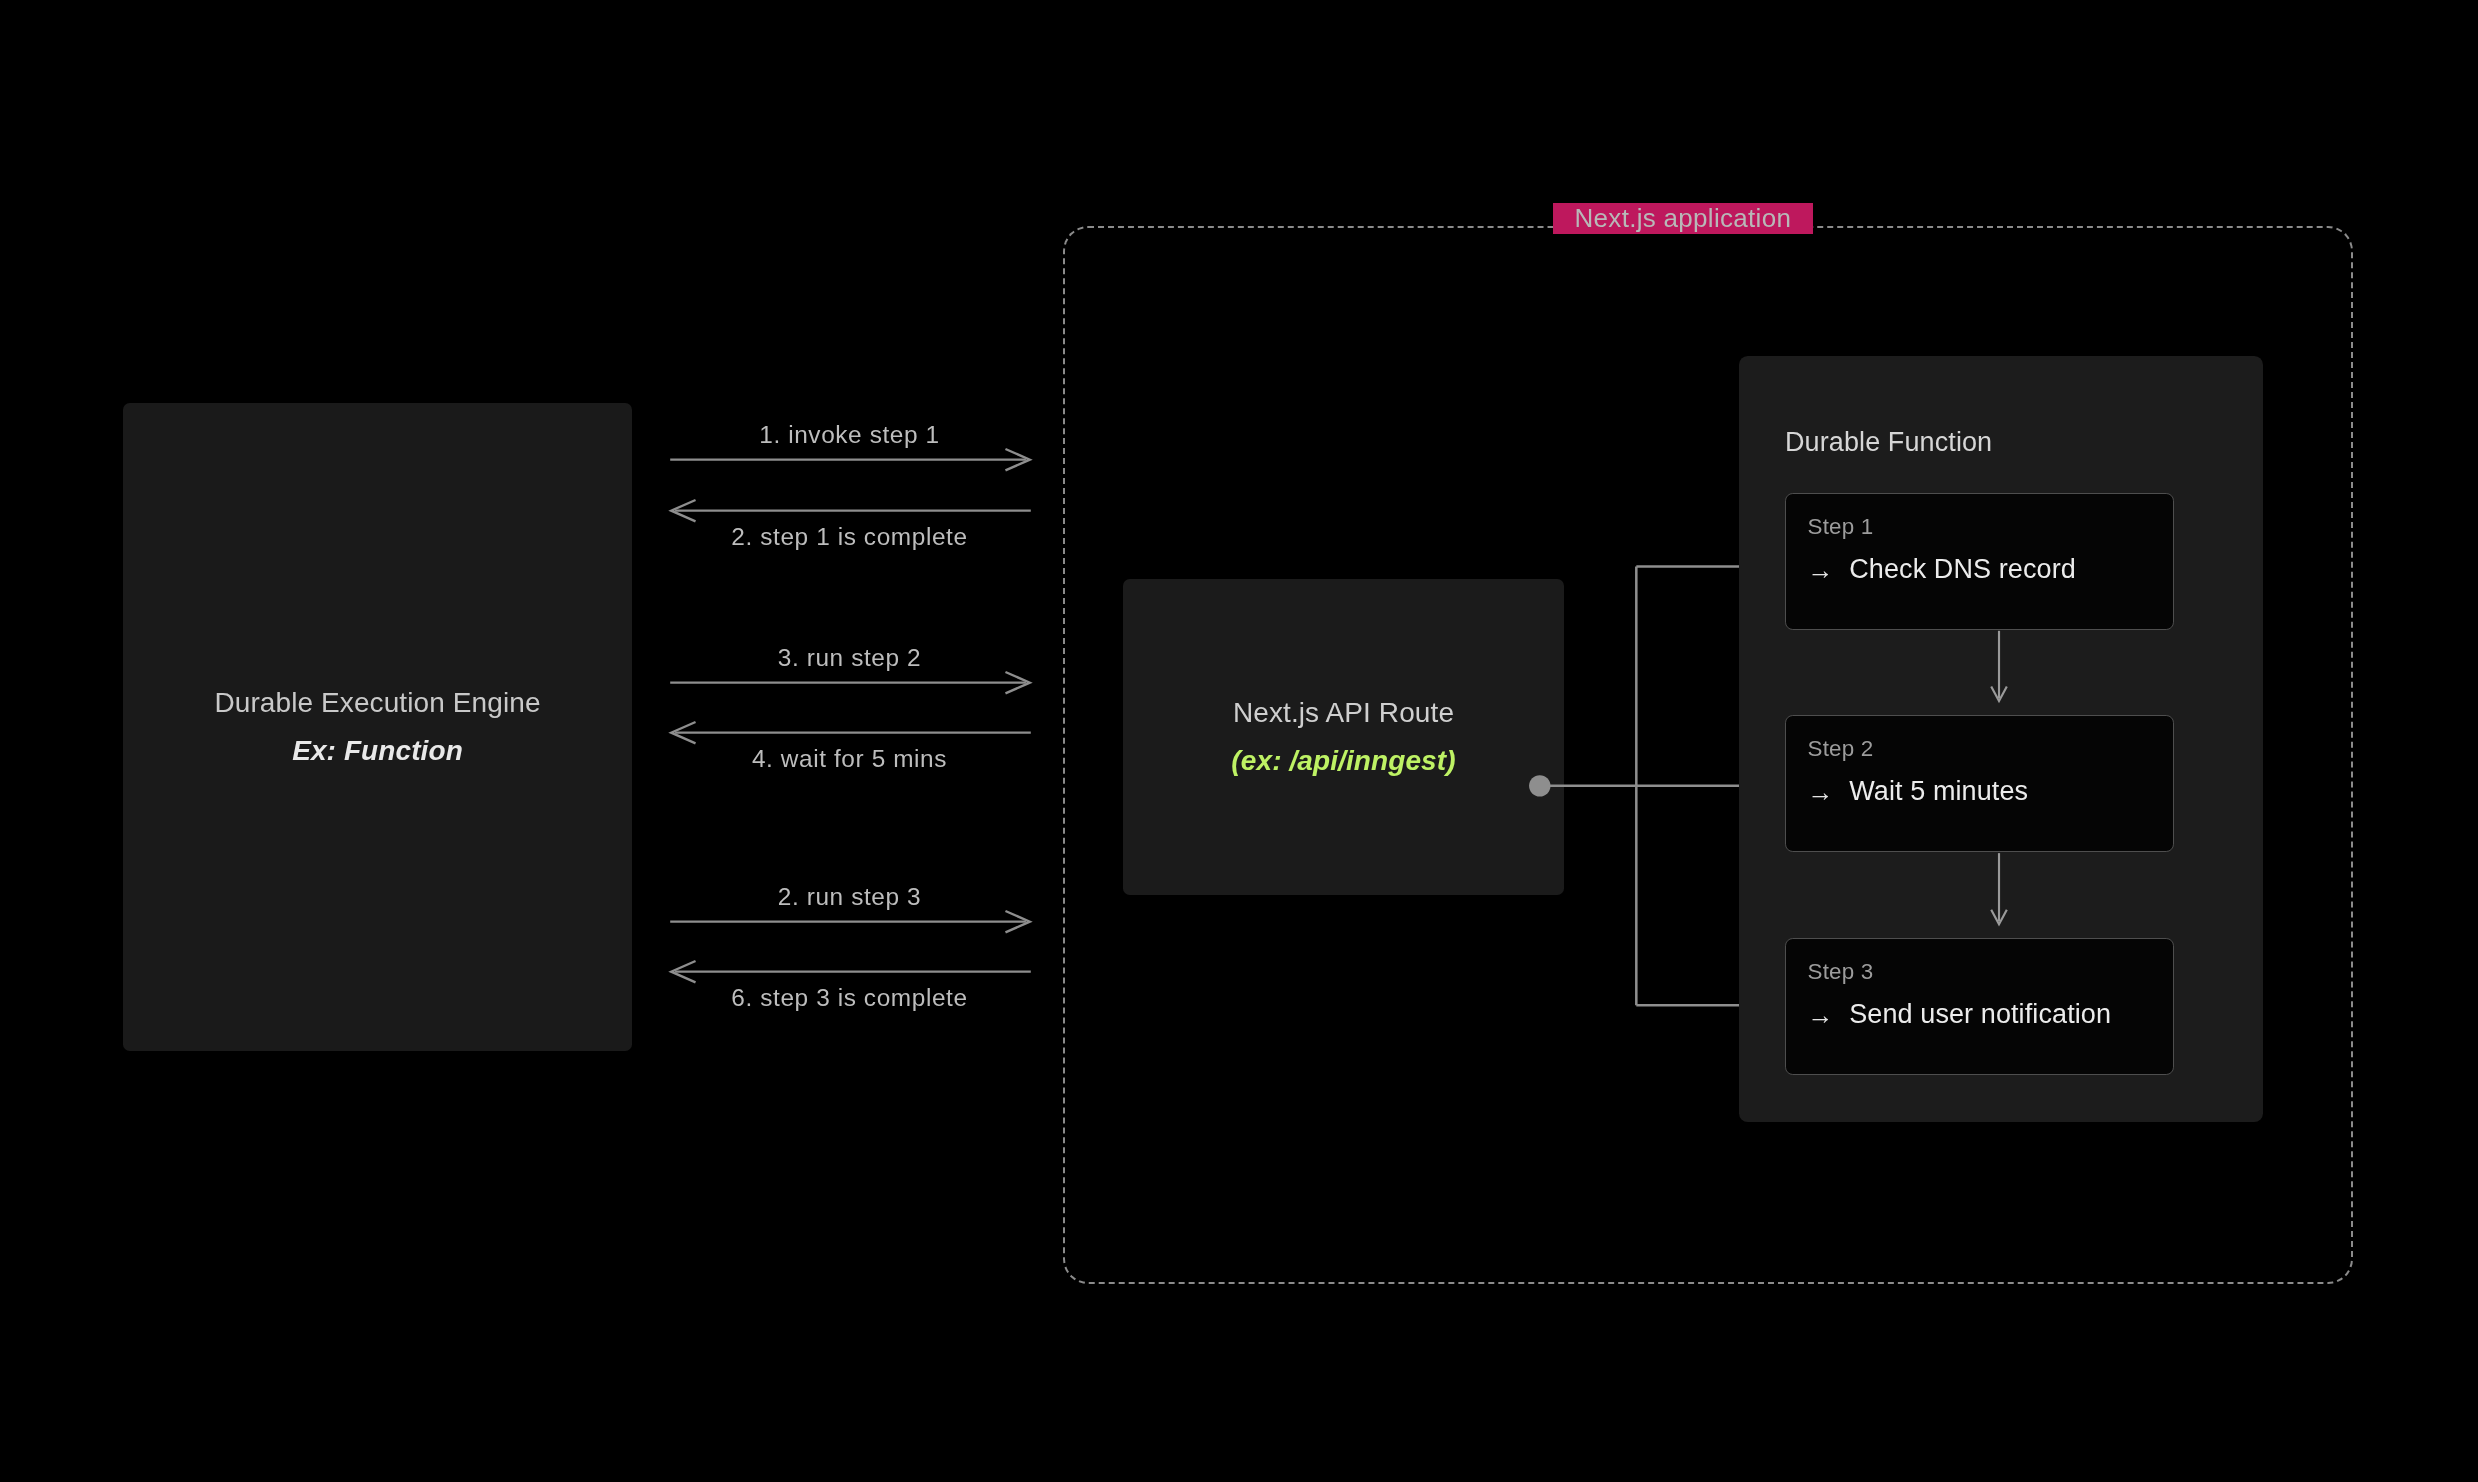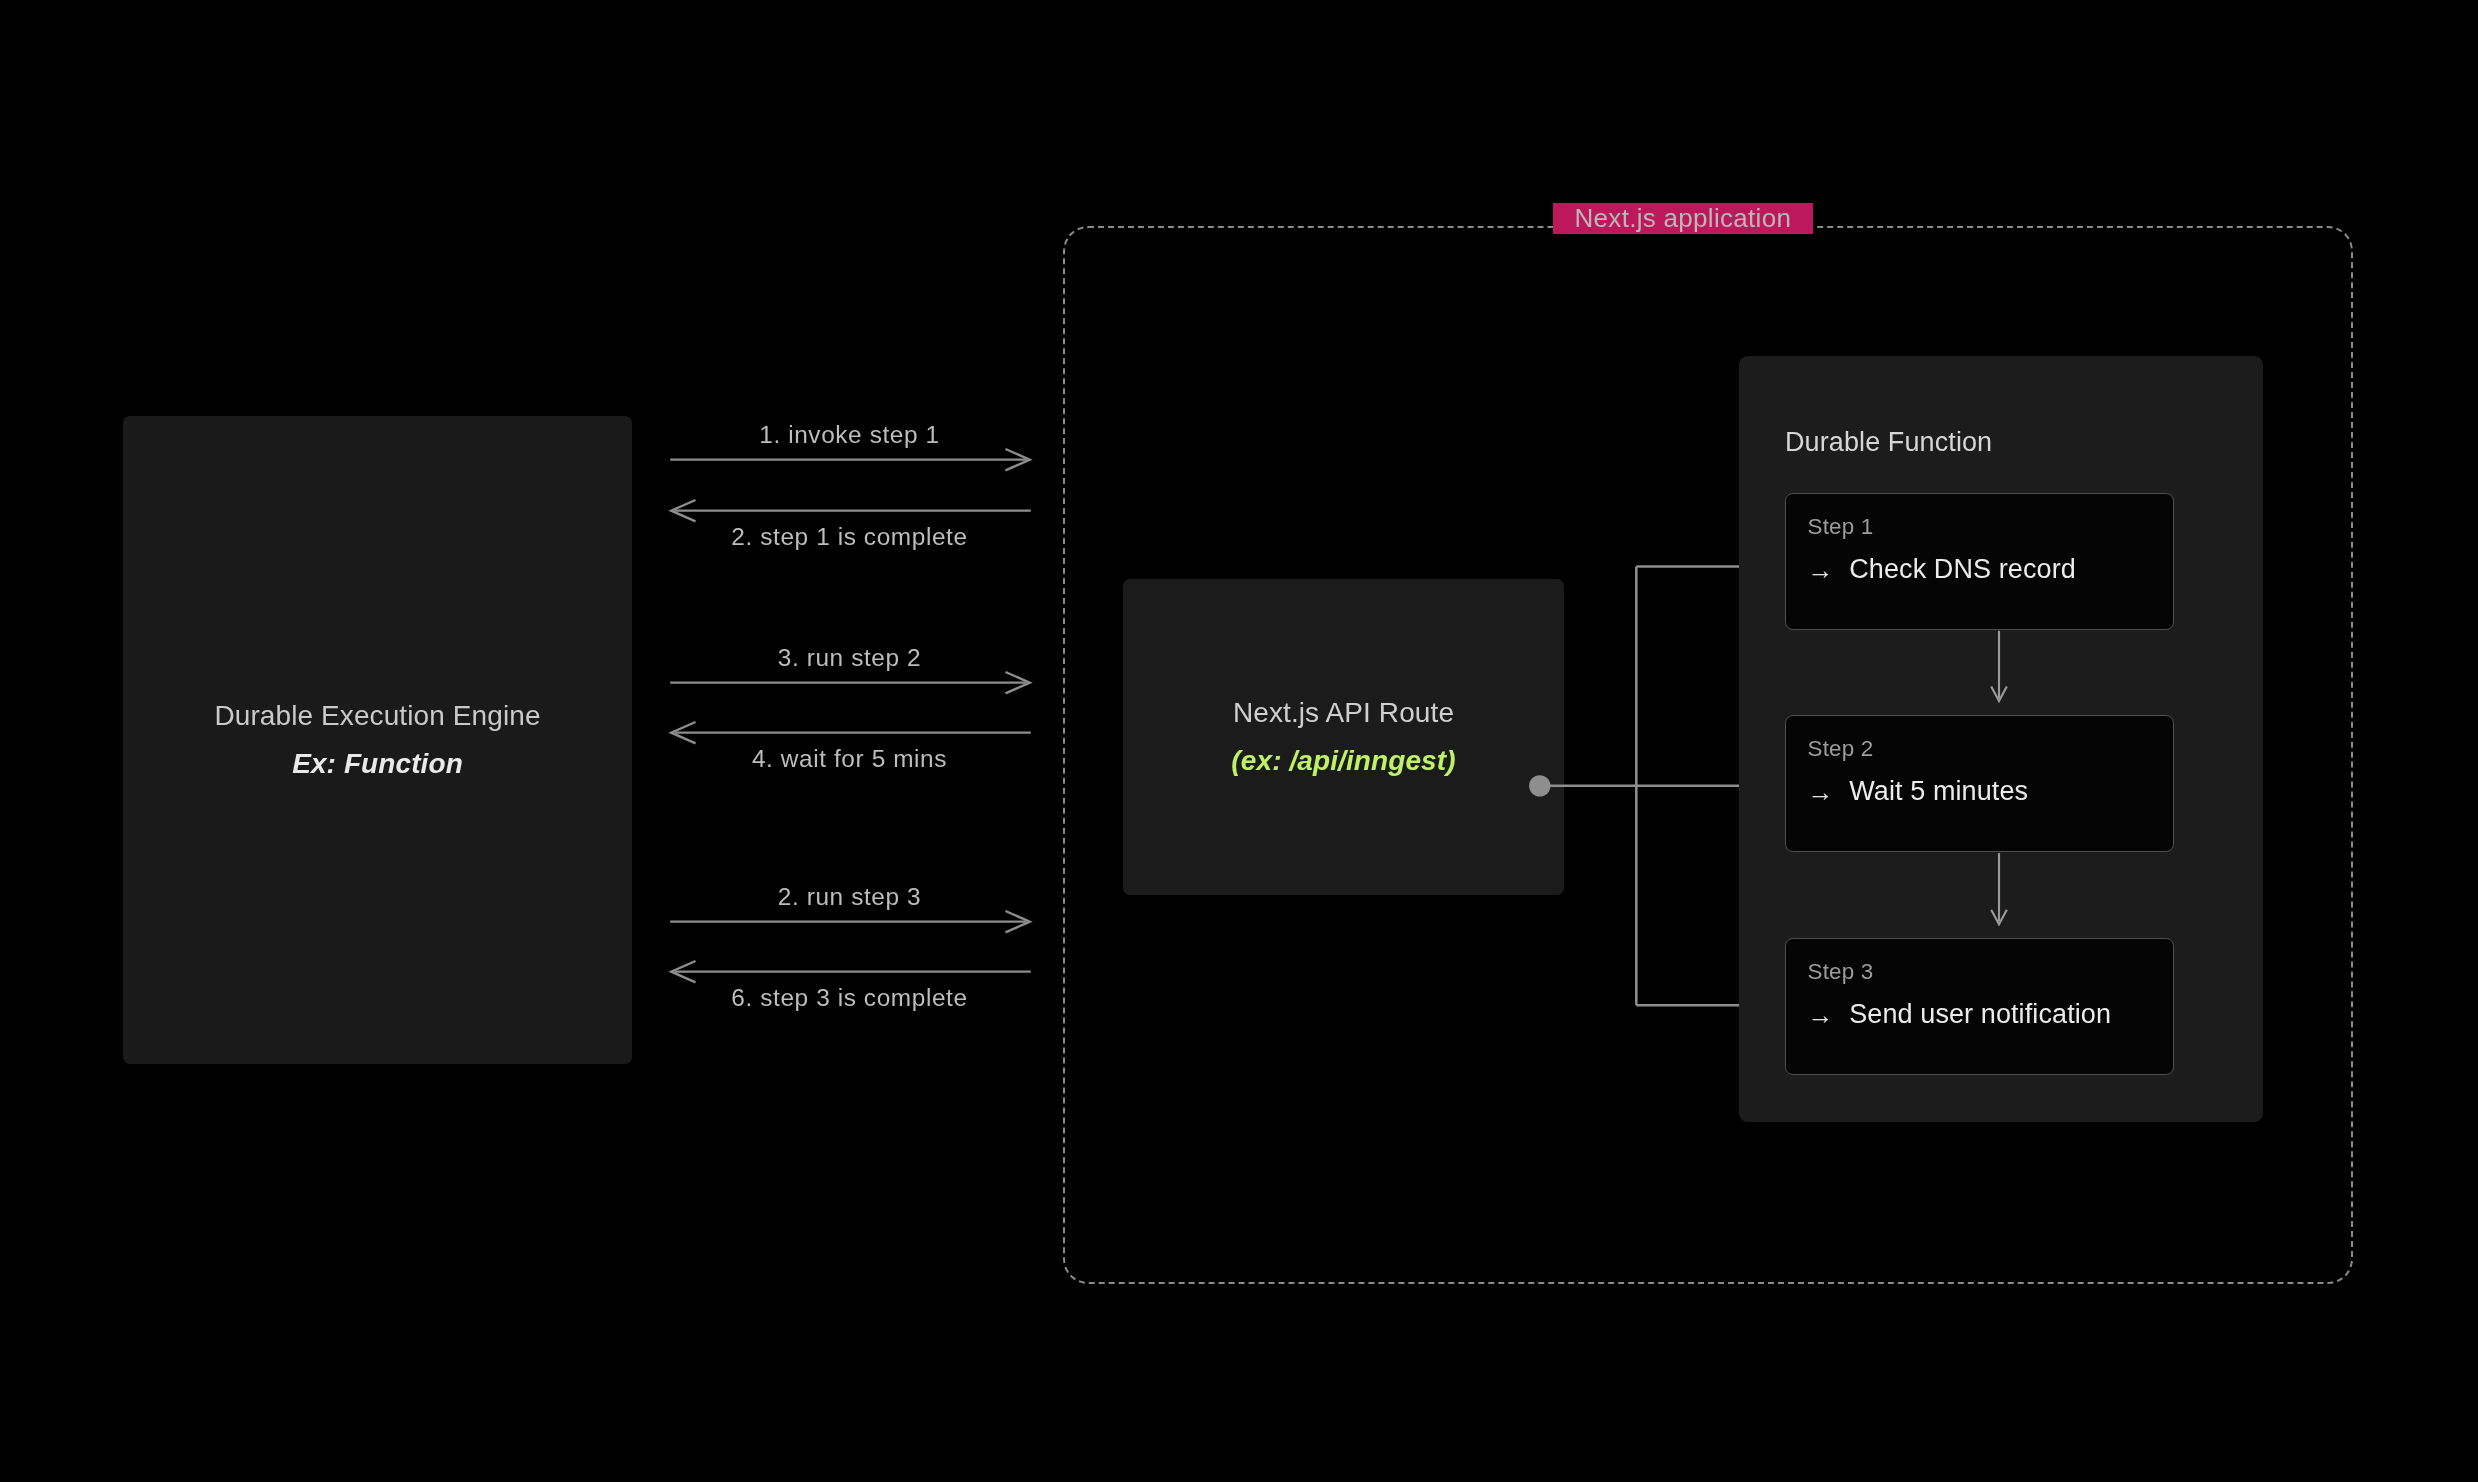--- a/index.html
+++ b/index.html
@@ -5,21 +5,21 @@
   html,body{margin:0;padding:0;background:#000;}
   body{
     width:2478px;height:1482px;position:relative;overflow:hidden;
     font-family:"Liberation Sans","DejaVu Sans",sans-serif;
     -webkit-font-smoothing:antialiased;
   }
   #canvas{position:absolute;inset:0;width:2478px;height:1482px;}
 
   
   .engine-box{
-    position:absolute;left:123px;top:416px;width:509px;height:648px;
+    position:absolute;left:123px;top:403px;width:509px;height:648px;
     background:#1a1a1a;border-radius:6.8px;
     display:flex;flex-direction:column;align-items:center;justify-content:center;
   }
   .engine-title{
     color:#c9c9c9;font-size:28px;line-height:1.45;letter-spacing:0.1px;
     white-space:nowrap;
   }
   .engine-sub{
     color:#e9e9e9;font-size:28px;font-style:italic;font-weight:700;
     line-height:1.45;letter-spacing:0.1px;white-space:nowrap;margin-top:7.8px;

